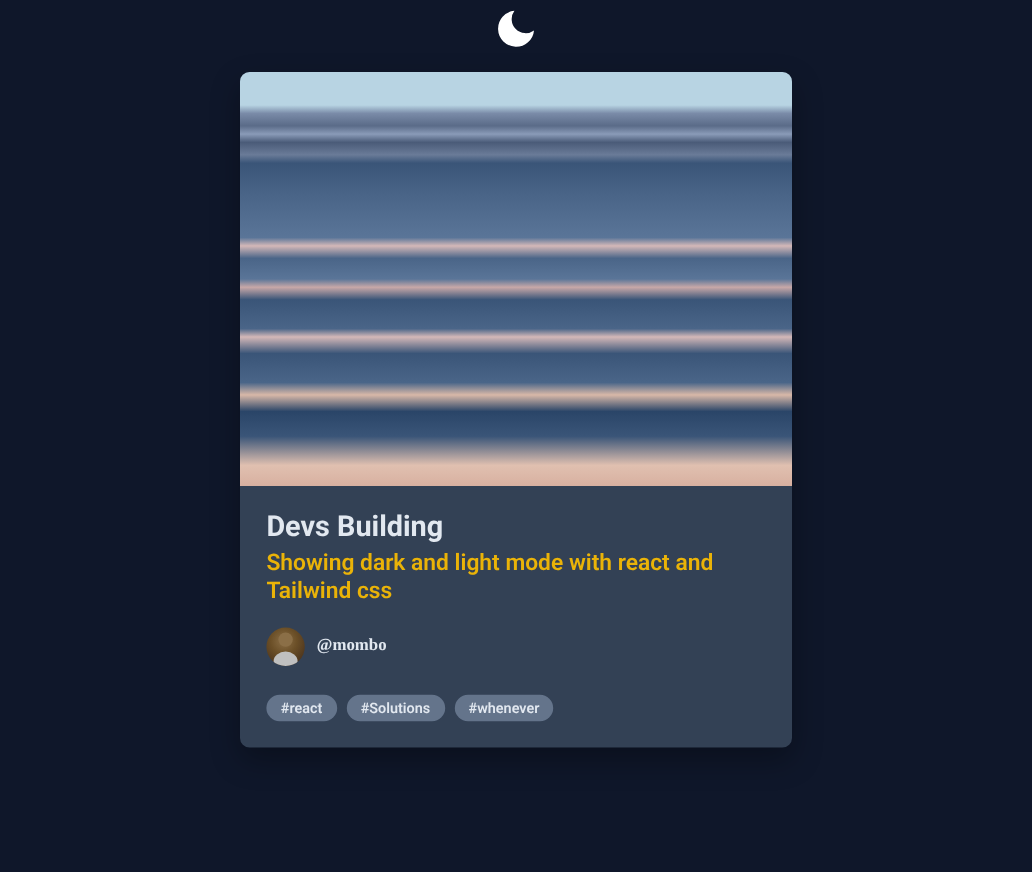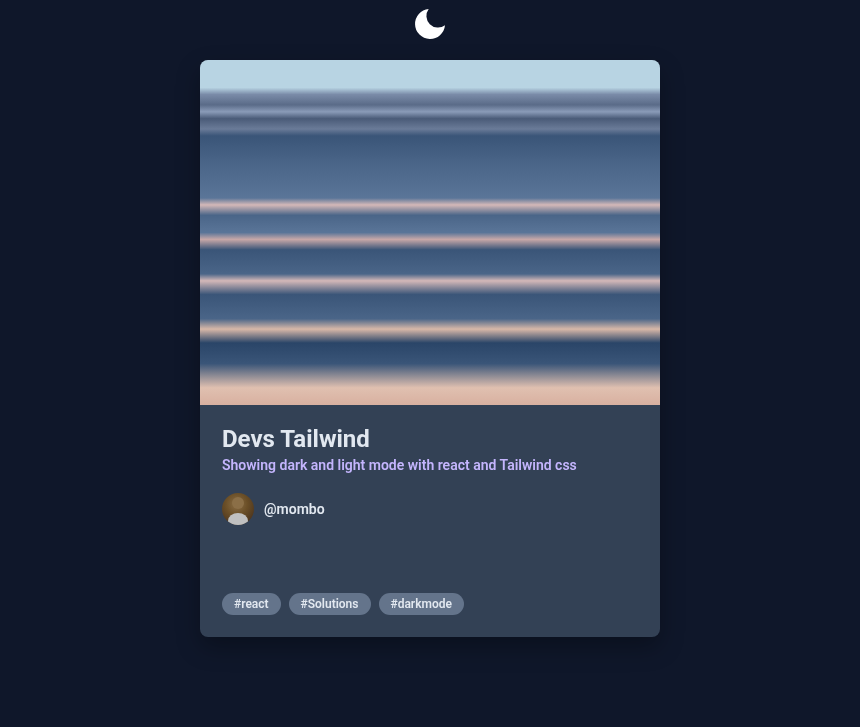--- a/index.html
+++ b/index.html
@@ -77,38 +77,39 @@
     }
     
     .card-title {
       font-size: 24px;
       font-weight: 700;
       color: #e2e8f0;
       margin-bottom: 4px;
     }
     
     .card-subtitle {
-      font-size: 14px;
+      font-size: 19px;
       font-weight: 600;
-      color: #c4b5fd;
+      color: #eab308;
       margin-bottom: 20px;
     }
     
     .card-description {
       font-size: 14px;
       color: #cbd5e1;
       line-height: 1.4;
       margin-bottom: 24px;
     }
     
     .author {
       display: flex;
       align-items: center;
       gap: 10px;
       margin-bottom: 24px;
+      font-family: Liberation Serif, serif;
     }
     
     .avatar {
       width: 32px;
       height: 32px;
       border-radius: 50%;
       background: radial-gradient(circle at 45% 35%, #8b6f47 0%, #6b4f27 40%, #3a2518 100%);
       position: relative;
       overflow: hidden;
     }
@@ -146,40 +147,39 @@
       gap: 8px;
     }
     
     .tag {
       background-color: #64748b;
       color: #e2e8f0;
       font-size: 12px;
       font-weight: 600;
       padding: 4px 12px;
       border-radius: 999px;
-      margin-top: 44px;
     }
   </style>
 </head>
 <body>
 
 <div class="theme-toggle">
   <svg class="moon-icon" viewBox="0 0 24 24" fill="currentColor">
     <path d="M21 12.79A9 9 0 1 1 11.21 3 7 7 0 0 0 21 12.79z"></path>
   </svg>
 </div>
 
 <div class="card">
   <div class="card-image"></div>
   <div class="card-content">
-    <h2 class="card-title">Devs Tailwind</h2>
+    <h2 class="card-title">Devs Building</h2>
     <p class="card-subtitle">Showing dark and light mode with react and Tailwind css</p>
     <div class="author">
       <div class="avatar"></div>
       <span class="author-handle">@mombo</span>
     </div>
     <div class="tags">
       <span class="tag">#react</span>
       <span class="tag">#Solutions</span>
-      <span class="tag">#darkmode</span>
+      <span class="tag">#whenever</span>
     </div>
   </div>
 </div>
 
 </body></html>

